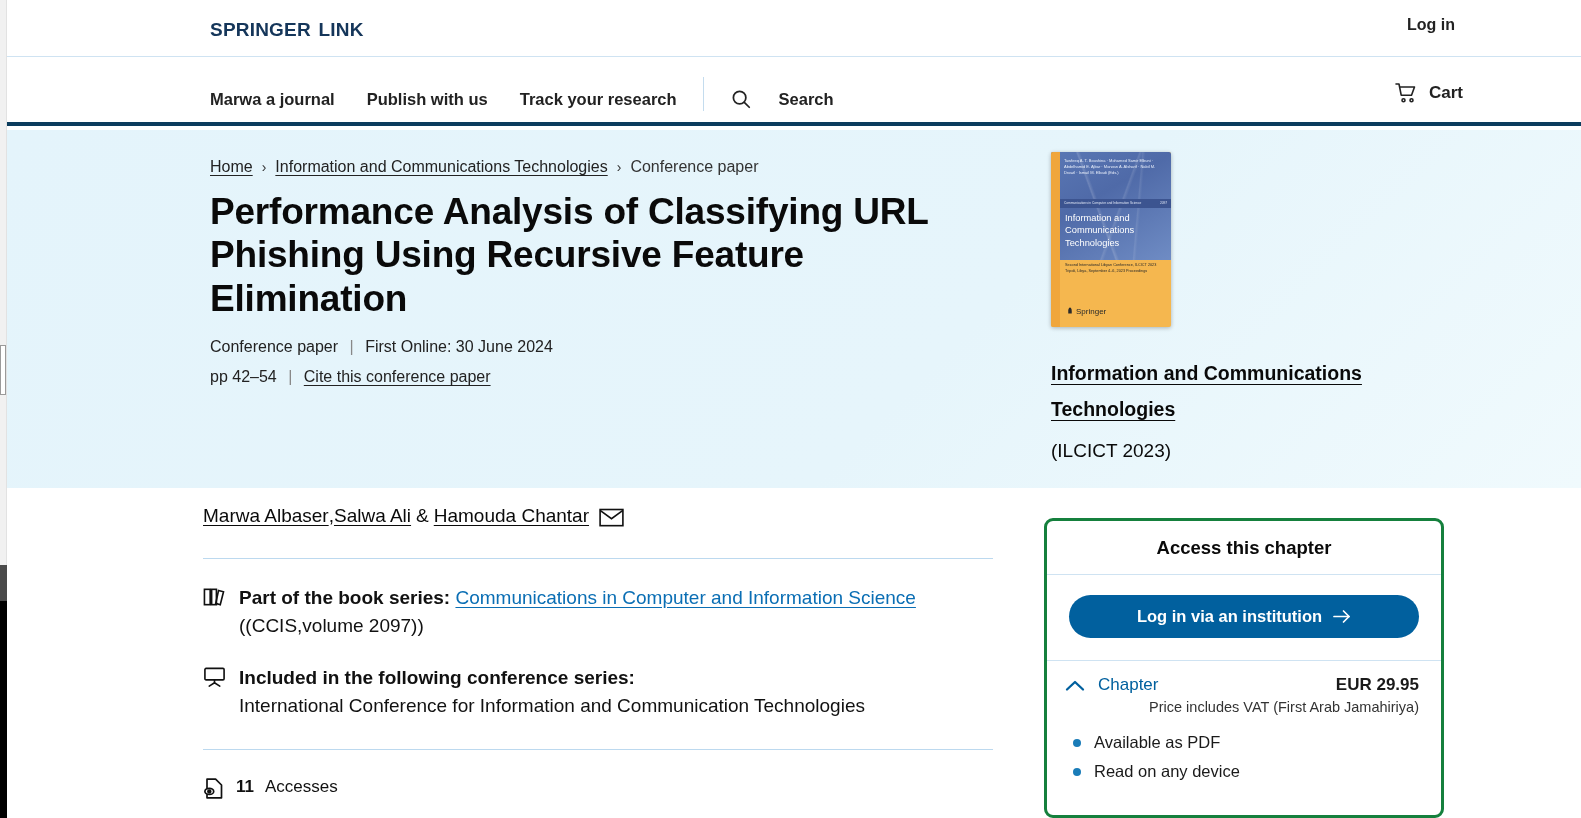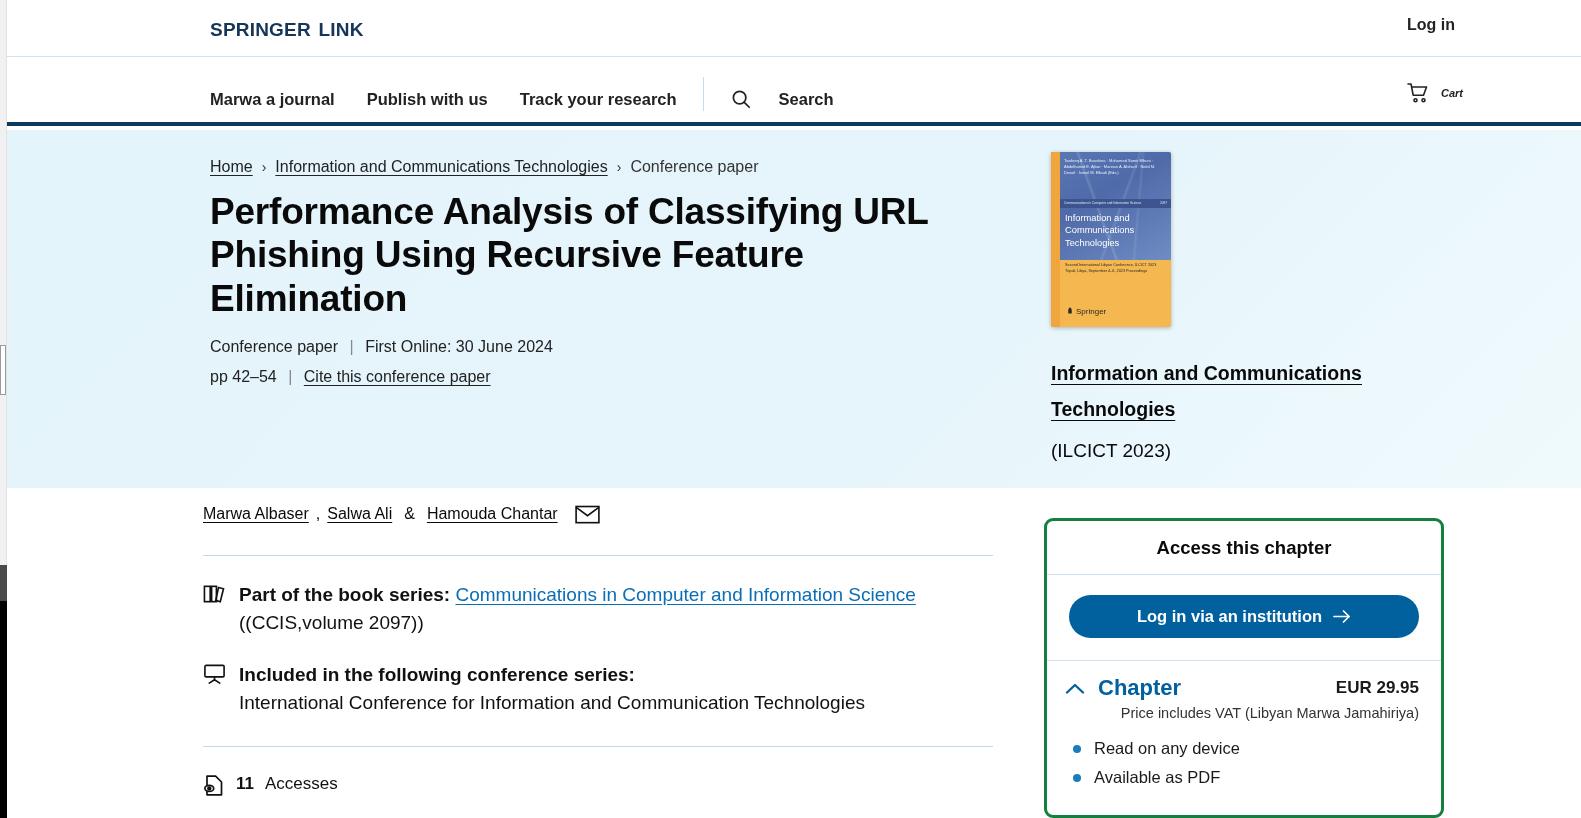--- a/index.html
+++ b/index.html
@@ -81,21 +81,21 @@
     display: flex; align-items: center; gap: 27px; cursor: pointer;
   }
   .nav-search span {
     font-size: 16.5px; font-weight: bold; color: #222222;
   }
   .cart-area {
     position: absolute; right: 118px; top: 24px;
     display: flex; align-items: center; gap: 11px; cursor: pointer;
   }
   .cart-area span {
-    font-size: 11px; font-weight: bold; color: #222222; font-style: italic;
+    font-size: 17px; font-weight: bold; color: #222222;
   }
 
   
   .hero {
     position: absolute; left: 7px; top: 130px; width: 1574px; height: 358px;
     background: linear-gradient(135deg, #e4f4fb 0%, #e6f5fb 60%, #f0fafd 100%);
   }
   .breadcrumb {
     position: absolute; left: 203px; top: 28px;
     font-size: 16px; color: #222222;
@@ -182,22 +182,22 @@
   .book-conf {
     position: absolute; left: 1044px; top: 310px;
     font-size: 19px; color: #0a0a0a;
   }
 
   
   .main-left {
     position: absolute; left: 203px; top: 505px; width: 790px;
   }
   .authors {
-    font-size: 16px; color: #0a0a0a; display: flex; align-items: flex-start;
-    flex-wrap: wrap; gap: 7px;
+    font-size: 19px; color: #0a0a0a; display: flex; align-items: flex-end;
+    flex-wrap: wrap; gap: 0;
   }
   .authors a {
     color: #0a0a0a; text-decoration: underline; text-underline-offset: 3px; cursor: pointer;
   }
   .authors .amp { margin: 0 5px; }
   .mail-icon { margin-left: 10px; display: inline-flex; cursor: pointer; }
 
   .divider {
     margin-top: 31px; height: 1px; background: #bcd9ef; width: 790px;
   }
@@ -244,21 +244,21 @@
     width: calc(100% - 44px);
   }
   .access-sep {
     margin-top: 22px; height: 1px; background: #cfe3f2; width: 100%;
   }
   .chapter-row {
     display: flex; align-items: center; padding: 14px 22px 0 18px;
   }
   .chev { color: #01609e; margin-right: 13px; display: flex; }
   .chapter-label {
-    font-size: 22px; font-weight: bold; color: #01609e; cursor: pointer;
+    font-size: 17px; font-weight: normal; color: #01609e; cursor: pointer;
   }
   .chapter-price {
     margin-left: auto; font-size: 17px; font-weight: bold; color: #1a1a1a;
   }
   .vat {
     text-align: right; padding: 4px 22px 0 0; font-size: 14.5px; color: #333333;
   }
   .bullets { padding: 18px 0 0 26px; }
   .bullet {
     display: flex; align-items: center; gap: 13px; margin-bottom: 10px;
@@ -443,27 +443,27 @@
     <div class="chapter-row">
       <span class="chev">
         <svg width="20" height="13" viewBox="0 0 20 13" fill="none" stroke="#01609e" stroke-width="2.3">
           <path d="M2 10.5 L10 3 L18 10.5" stroke-linecap="round" stroke-linejoin="round"></path>
         </svg>
       </span>
       <span class="chapter-label">Chapter</span>
       <span class="chapter-price">EUR 29.95</span>
     </div>
 
-    <div class="vat">Price includes VAT (Libyan Marwa Jamahiriya)</div>
+    <div class="vat">Price includes VAT (First Arab Jamahiriya)</div>
 
     <div class="bullets">
+      <div class="bullet">
+        <span class="dot"></span>
+        <span>Available as PDF</span>
+      </div>
       <div class="bullet">
         <span class="dot"></span>
         <span>Read on any device</span>
       </div>
-      <div class="bullet">
-        <span class="dot"></span>
-        <span>Available as PDF</span>
-      </div>
     </div>
   </div>
 
 </div>
 
 </body></html>

